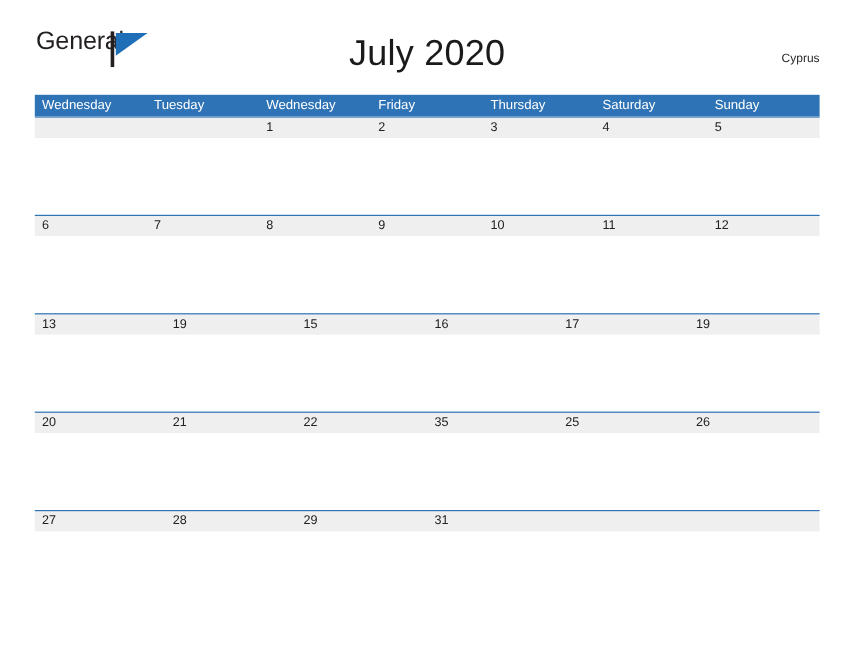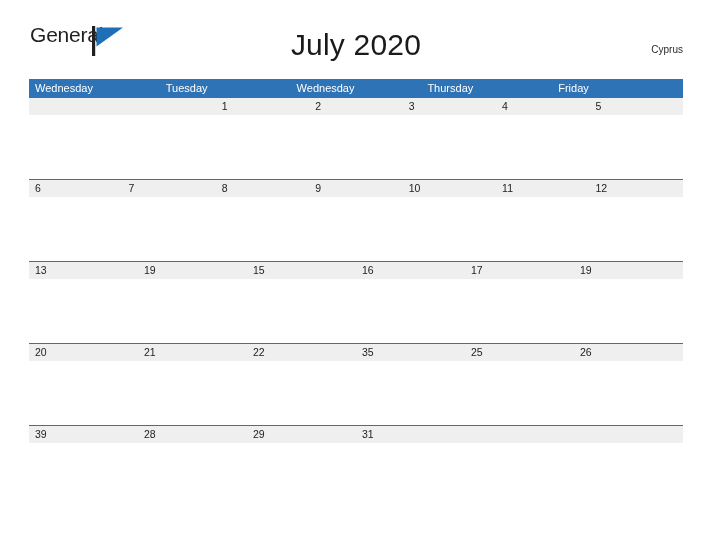--- a/index.html
+++ b/index.html
@@ -168,22 +168,24 @@
 
     <div class="cal-region">Cyprus</div>
   </div>
 
   <div class="calendar">
 
     <div class="weekday-row">
       <div class="weekday-cell">Wednesday</div>
       <div class="weekday-cell">Tuesday</div>
       <div class="weekday-cell">Wednesday</div>
+      <div class="weekday-cell">Friday</div>
       <div class="weekday-cell">Thursday</div>
-      <div class="weekday-cell">Friday</div>
+      <div class="weekday-cell">Saturday</div>
+      <div class="weekday-cell">Sunday</div>
     </div>
 
     <div class="week-row">
       <div class="date-band">
         <div class="date-cell"></div>
         <div class="date-cell"></div>
         <div class="date-cell">1</div>
         <div class="date-cell">2</div>
         <div class="date-cell">3</div>
         <div class="date-cell">4</div>
@@ -256,21 +258,21 @@
         <div class="body-cell"></div>
         <div class="body-cell"></div>
         <div class="body-cell"></div>
         <div class="body-cell"></div>
         <div class="body-cell"></div>
       </div>
     </div>
 
     <div class="week-row">
       <div class="date-band">
-        <div class="date-cell">39</div>
+        <div class="date-cell">27</div>
         <div class="date-cell">28</div>
         <div class="date-cell">29</div>
         <div class="date-cell">31</div>
         <div class="date-cell"></div>
         <div class="date-cell"></div>
       </div>
       <div class="body-band">
         <div class="body-cell"></div>
         <div class="body-cell"></div>
         <div class="body-cell"></div>

